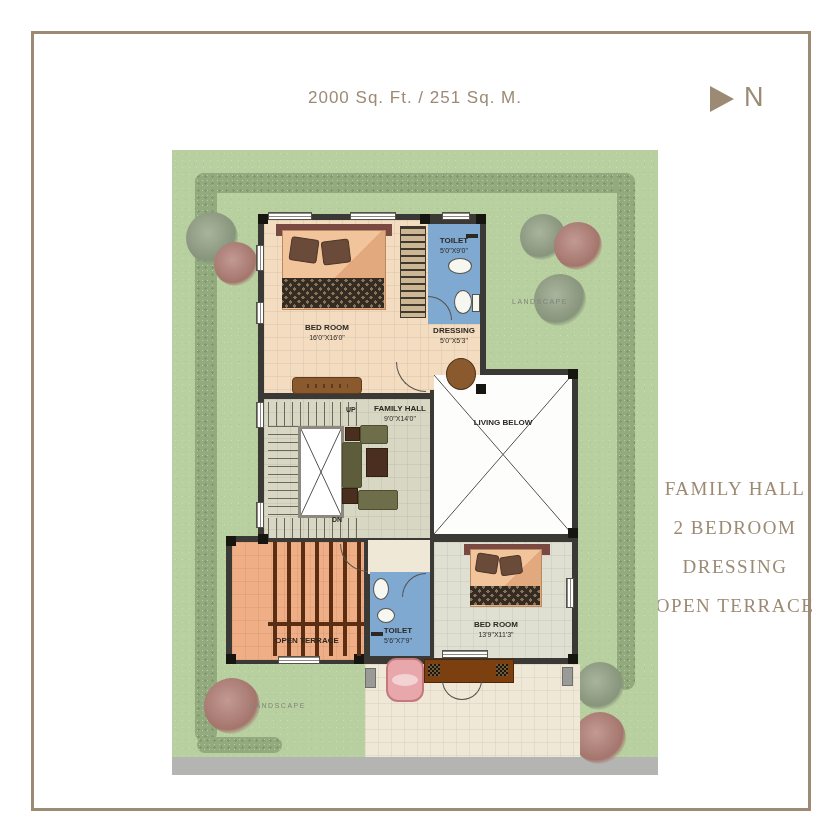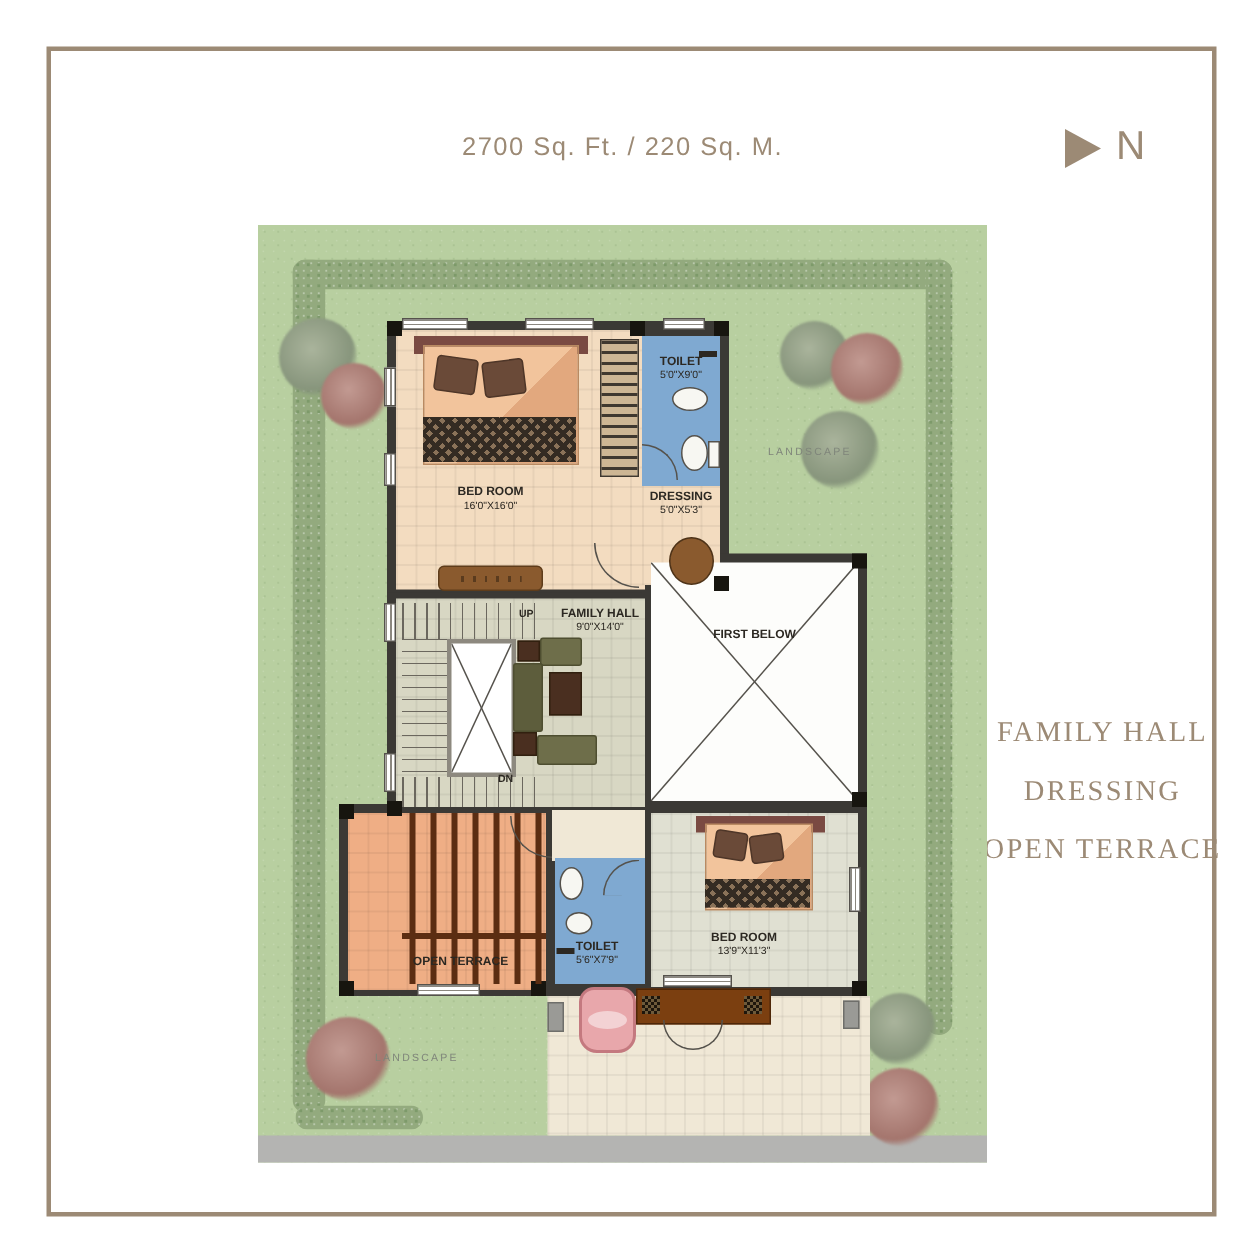--- a/index.html
+++ b/index.html
@@ -88,29 +88,30 @@
   .fixture{position:absolute;background:#f7f7f2;border:1px solid #55524c;border-radius:50%;box-sizing:border-box;}
   .beam{position:absolute;background:#5b2d12;}
 </style>
 </head>
 <body>
 
 <div class="stage">
 
   <div class="frame"></div>
 
-  <div class="subtitle">2700 Sq. Ft. / 220 Sq. M.</div>
+  <div class="subtitle">2000 Sq. Ft. / 251 Sq. M.</div>
 
   <div class="north">
     <div class="tri"></div>
     <div class="n">N</div>
   </div>
 
   <div class="legend">
     <div>FAMILY HALL</div>
+    <div>2 BEDROOM</div>
     <div>DRESSING</div>
     <div>OPEN TERRACE</div>
   </div>
 
   <div class="site">
 
     <div class="hedge" style="left:23px;top:23px;width:440px;height:20px;"></div>
     <div class="hedge" style="left:23px;top:23px;width:22px;height:569px;"></div>
     <div class="hedge" style="left:445px;top:23px;width:18px;height:517px;"></div>
     <div class="hedge" style="left:25px;top:587px;width:85px;height:16px;"></div>
@@ -205,21 +206,21 @@
     <div class="arc" style="left:224px;top:212px;width:30px;height:30px;border-radius:0 0 0 100%;border-top:none;border-right:none;"></div>
 
     <div class="furn dtable" style="left:173px;top:277px;width:13px;height:12px;"></div>
     <div class="furn sofa" style="left:188px;top:275px;width:26px;height:17px;"></div>
     <div class="furn sofa" style="left:170px;top:292px;width:18px;height:44px;background:#5d5d3c;"></div>
     <div class="furn dtable" style="left:194px;top:298px;width:20px;height:27px;"></div>
     <div class="furn dtable" style="left:170px;top:338px;width:14px;height:14px;"></div>
     <div class="furn sofa" style="left:186px;top:340px;width:38px;height:18px;"></div>
 
     <div class="rlabel" style="left:331px;top:268px;">
-      <div>FIRST BELOW</div>
+      <div>LIVING BELOW</div>
     </div>
 
     <div class="beam" style="left:101px;top:392px;width:4px;height:114px;"></div>
     <div class="beam" style="left:115px;top:392px;width:4px;height:114px;"></div>
     <div class="beam" style="left:129px;top:392px;width:4px;height:114px;"></div>
     <div class="beam" style="left:143px;top:392px;width:4px;height:114px;"></div>
     <div class="beam" style="left:157px;top:392px;width:4px;height:114px;"></div>
     <div class="beam" style="left:171px;top:392px;width:4px;height:114px;"></div>
     <div class="beam" style="left:185px;top:392px;width:4px;height:114px;"></div>
     <div class="beam" style="left:96px;top:472px;width:96px;height:4px;"></div>

